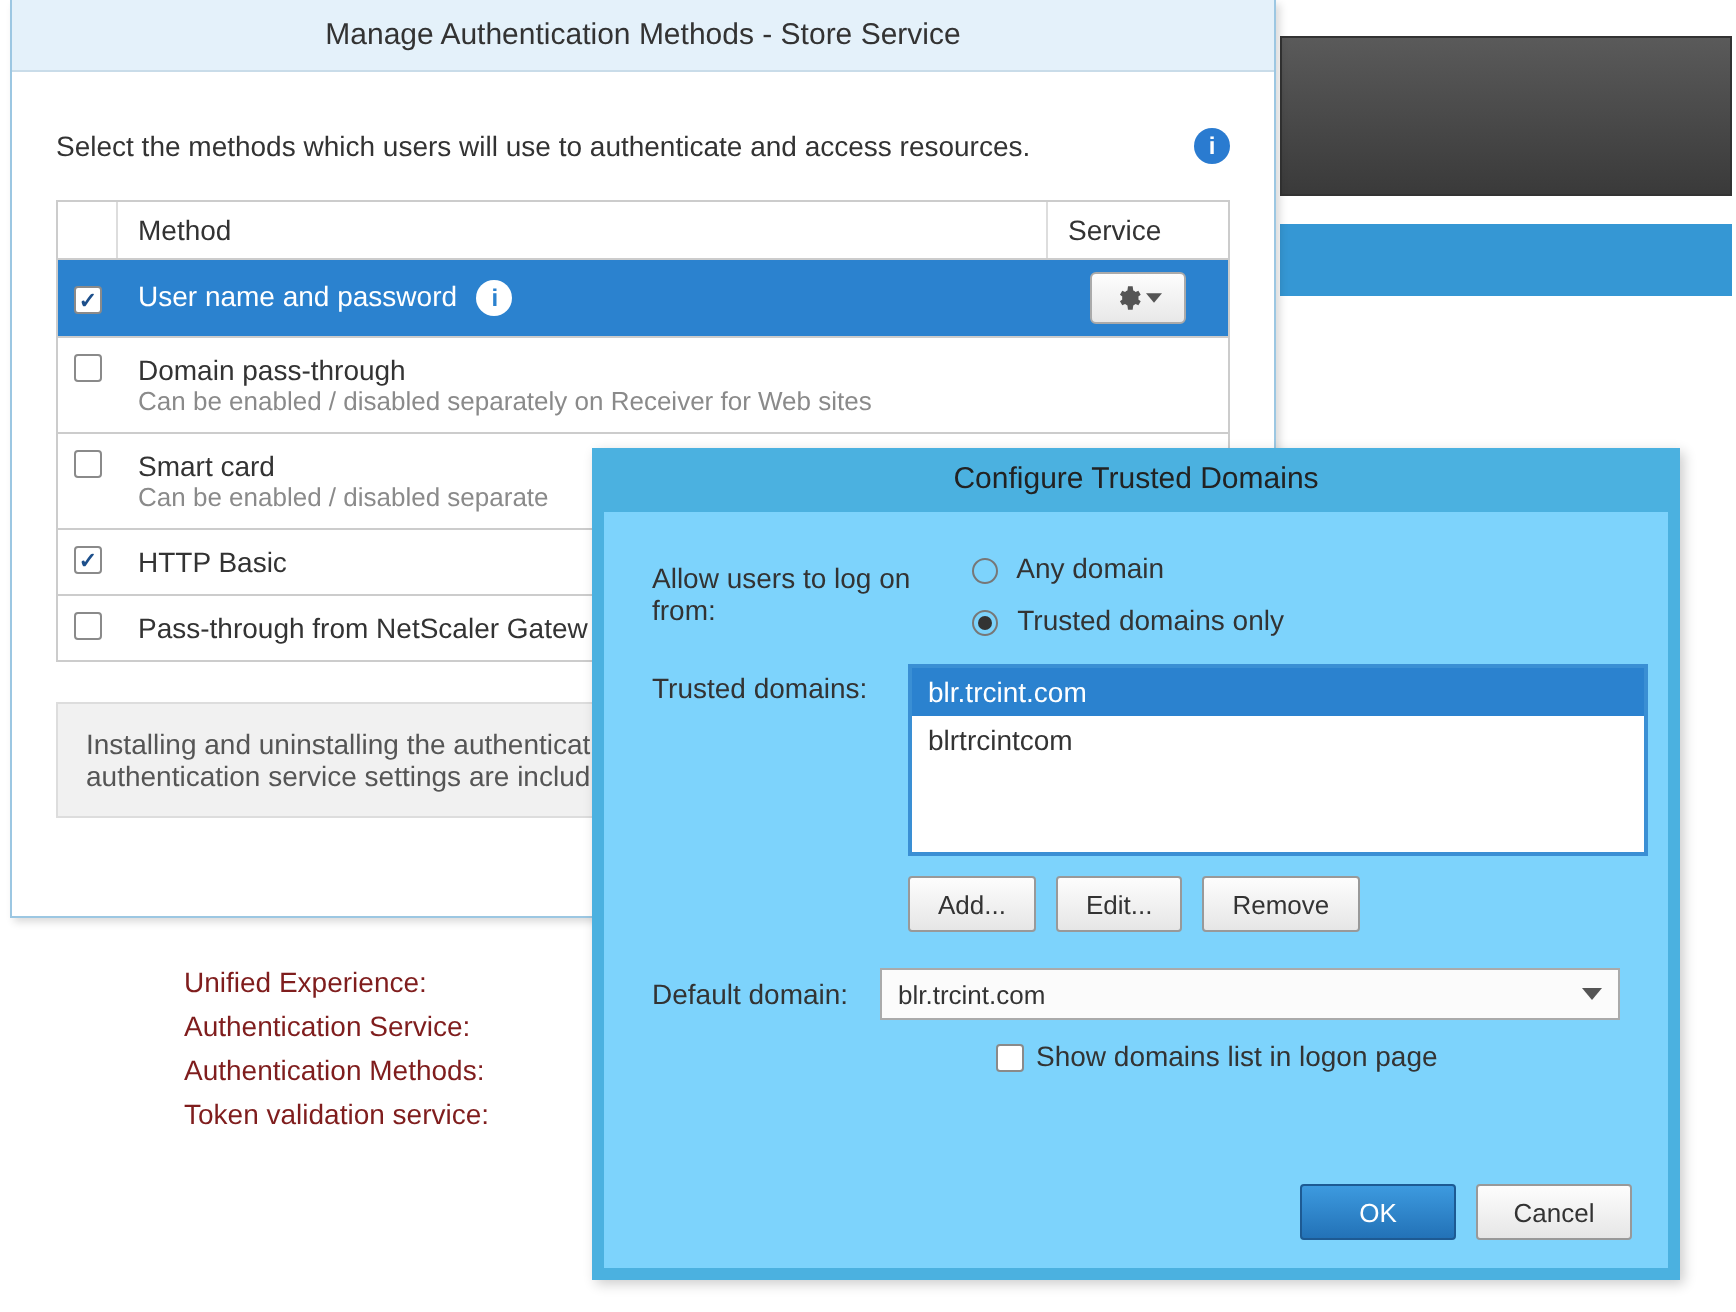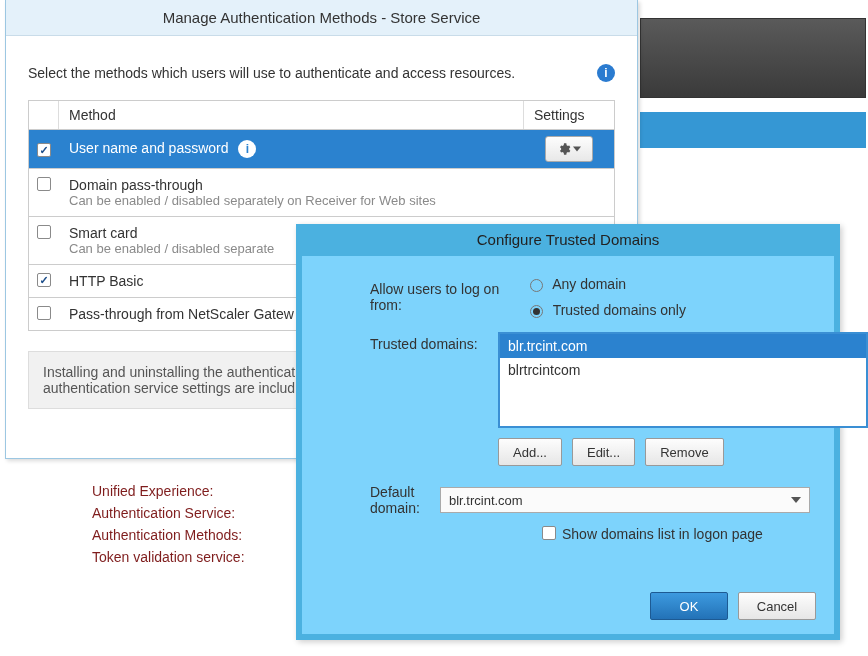--- a/index.html
+++ b/index.html
@@ -32,34 +32,34 @@
 .row .method .sub { font-size:13px; color:#8a8a8a; }
 .row .settings { width:90px; display:flex; align-items:center; justify-content:center; }
 .gear-btn { width:48px; height:26px; border:1px solid #aaa; border-radius:3px; background:linear-gradient(#fdfdfd,#e8e8e8); display:flex; align-items:center; justify-content:center; gap:2px; }
 .gear-btn.dis { opacity:0.55; }
 .row.selected { background:#2b82cf; color:#fff;align-items:center; }
 .footer-note { margin-top:20px; padding:12px 14px; background:#f1f1f1; border:1px solid #ddd; font-size:14px; color:#555; }
 
 
 .dialog2 { position:absolute; top:224px; left:296px; width:544px; height:416px; background:#7dd3fc; border:6px solid #4bb1e0; box-shadow:2px 2px 6px rgba(0,0,0,0.2); }
 .d2-titlebar { height:28px; background:#4bb1e0; text-align:center; line-height:24px; color:#222; font-size:15px; margin-top:-2px; }
-.d2-body { padding:20px 24px 0 24px; font-size:14px; color:#333;margin-left:44px; }
+.d2-body { padding:20px 24px 0 24px; font-size:14px; color:#333; }
 .form-row { display:flex; align-items:center; margin-bottom:10px; }
 .form-label { width:160px; }
 .radio-col { flex:1; }
 .radio { width:13px; height:13px; border:1px solid #777; border-radius:50%; display:inline-flex; align-items:center; justify-content:center; margin-right:6px; vertical-align:middle; }
 .radio.checked::after { content:""; width:7px; height:7px; border-radius:50%; background:#333; }
 .domain-list { margin-left:128px; width:370px; height:96px; border:2px solid #3a8fd4; background:#fff; overflow:auto; }
 .domain-item { padding:4px 8px; font-size:14px; }
 .domain-item.sel { background:#2b82cf; color:#fff; }
 .btn-row { margin-left:128px; margin-top:10px; display:flex; gap:10px; }
 .btn { height:26px; padding:13px 14px; border:1px solid #999; border-radius:2px; background:linear-gradient(#fdfdfd,#e6e6e6); font-size:13px; display:inline-flex; align-items:center; justify-content:center; cursor:pointer; }
 .default-row { display:flex; align-items:center; margin-top:18px; }
 .select { flex:0 0 370px; height:26px; border:1px solid #aaa; background:#fbfbfb; display:flex; align-items:center; justify-content:space-between; padding:0 8px; font-size:13px; }
-.show-row { margin-left:128px; margin-top:10px; display:flex; align-items:flex-start; gap:6px;padding-left:44px; }
+.show-row { margin-left:128px; margin-top:10px; display:flex; align-items:flex-end; gap:6px;padding-left:44px; }
 .dlg-footer { position:absolute; bottom:14px; right:18px; display:flex; gap:10px; }
 .btn.primary { background:linear-gradient(#3d9adf,#2372b7); color:#fff; border:1px solid #1d5a93; width:78px; }
 .btn.secondary { width:78px; }
 
 svg { display:block; }
 </style>
 </head>
 <body>
 
 <div class="bg-chrome">
@@ -80,21 +80,21 @@
   <div class="d1-body">
     <div class="d1-instruct">
       <span>Select the methods which users will use to authenticate and access resources.</span>
       <span class="info-circle">i</span>
     </div>
 
     <div class="table">
       <div class="thead">
         <div class="th-chk"></div>
         <div class="th-method">Method</div>
-        <div class="th-settings">Settings</div>
+        <div class="th-settings">Service</div>
       </div>
 
       <div class="row selected">
         <div class="chk">
             <span class="chkbox checked"></span>
           </div>
         <div class="method">
           <span class="name">User name and password</span>
           <span class="info-circle" style="margin-left:6px;background:#fff;color:#2b82cf">i</span>
         </div>

